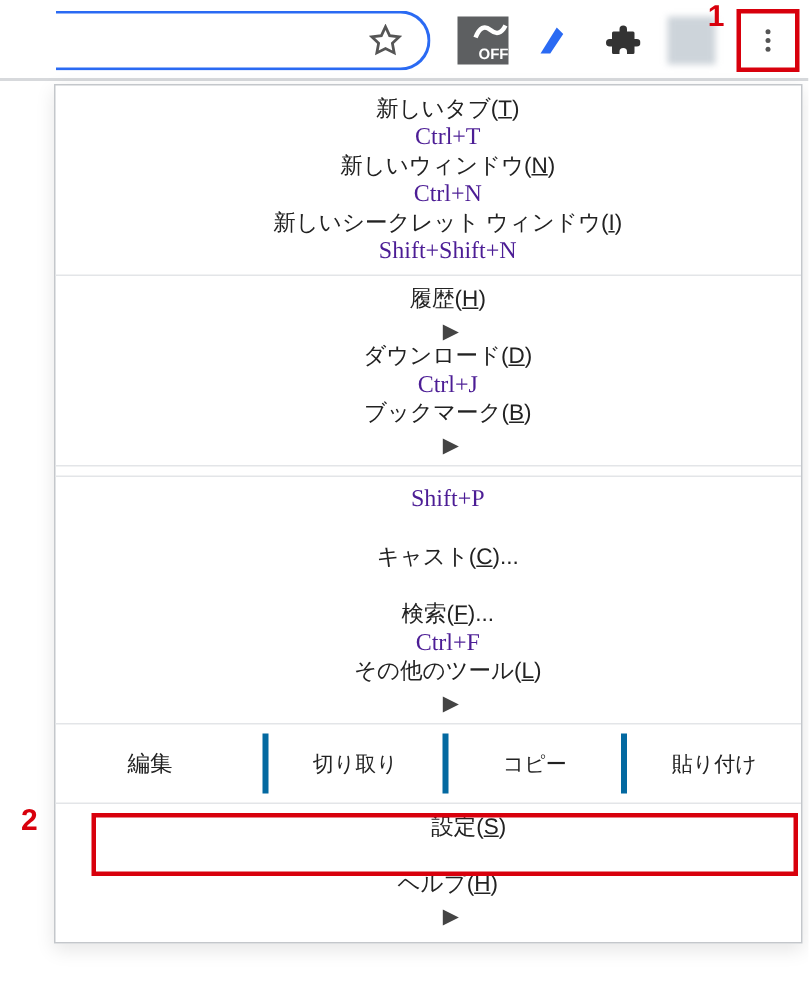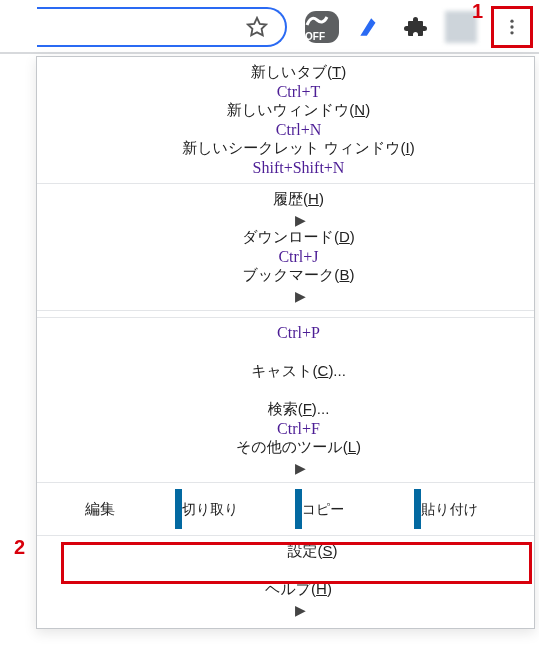--- a/index.html
+++ b/index.html
@@ -42,27 +42,27 @@
     display: flex;
     align-items: center;
     justify-content: center;
     color: #555;
   }
   .ext-off {
     background: #5d5f61;
     color: #fff;
     font-size: 10px;
     font-weight: bold;
-    border-radius: 11px;
+    border-radius: 0;
     position: relative;
     width: 34px;
     height: 32px;
     display: flex;
     align-items: flex-end;
-    justify-content: flex-start;
+    justify-content: flex-end;
     padding-bottom: 1px;
   }
   .ext-off svg { position: absolute; top: 2px; }
   .avatar {
     width: 32px; height: 32px; background: #cdd4da;
     filter: blur(2px);
   }
   .callout {
     position: absolute;
     font-weight: bold;
@@ -128,21 +128,22 @@
   .edit-row {
     display: flex;
     align-items: center;
     height: 40px;
     padding-left: 48px;
   }
   .edit-row .lbl { width: 90px; }
   .edit-btns { flex: 1; display: flex; }
   .edit-btn {
     flex: 1;
-    border-left: 7px solid #0369a1;
+    text-align: center;
+    border-left: 4px solid #0369a1;
     height: 40px;
     line-height: 40px;
     font-size: 14px;
   }
   .settings-highlight {
     position: absolute;
     left: -4px;
     right: 2px;
     height: 42px;
     border: 3px solid #d8000c;
@@ -220,21 +221,21 @@
     <span class="lbl"><span>ブックマーク(</span><span class="underline">B</span><span>)</span></span>
     <span class="chevron">▶</span>
   </div>
 
   <div class="sep"></div>
 
 
   <div class="sep"></div>
 
   <div class="item">
-    <span class="shortcut">Ctrl+P</span>
+    <span class="shortcut">Shift+P</span>
   </div>
   <div class="item">
     <span class="lbl"><span>キャスト(</span><span class="underline">C</span><span>)...</span></span>
   </div>
   <div class="item">
     <span class="lbl"><span>検索(</span><span class="underline">F</span><span>)...</span></span>
     <span class="shortcut">Ctrl+F</span>
   </div>
   <div class="item">
     <span class="lbl"><span>その他のツール(</span><span class="underline">L</span><span>)</span></span>

